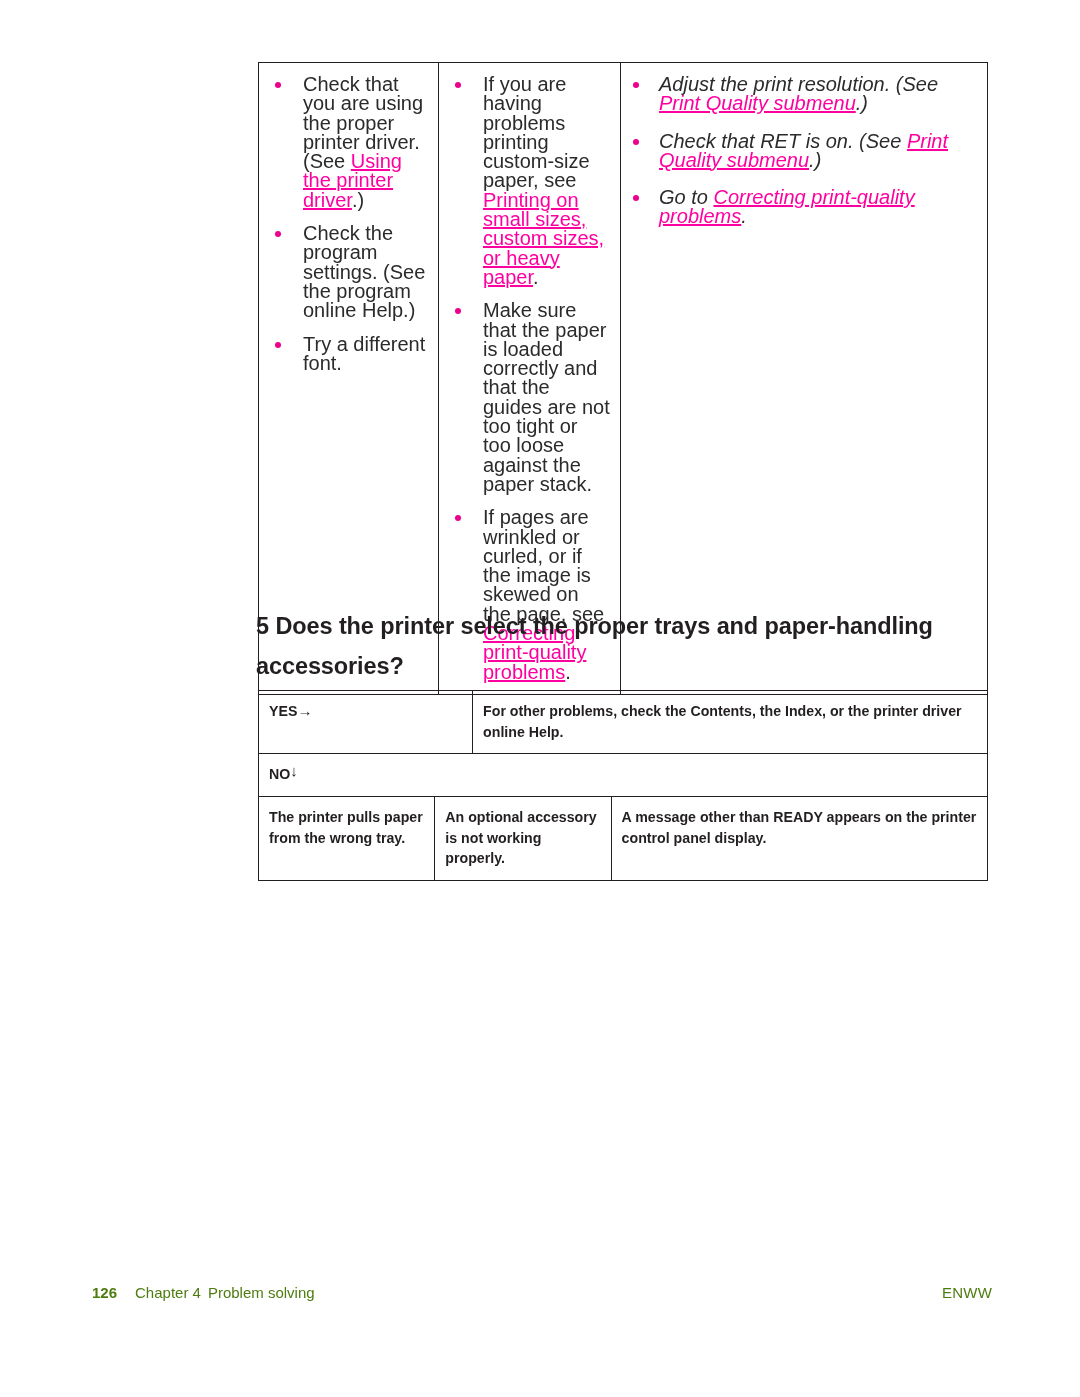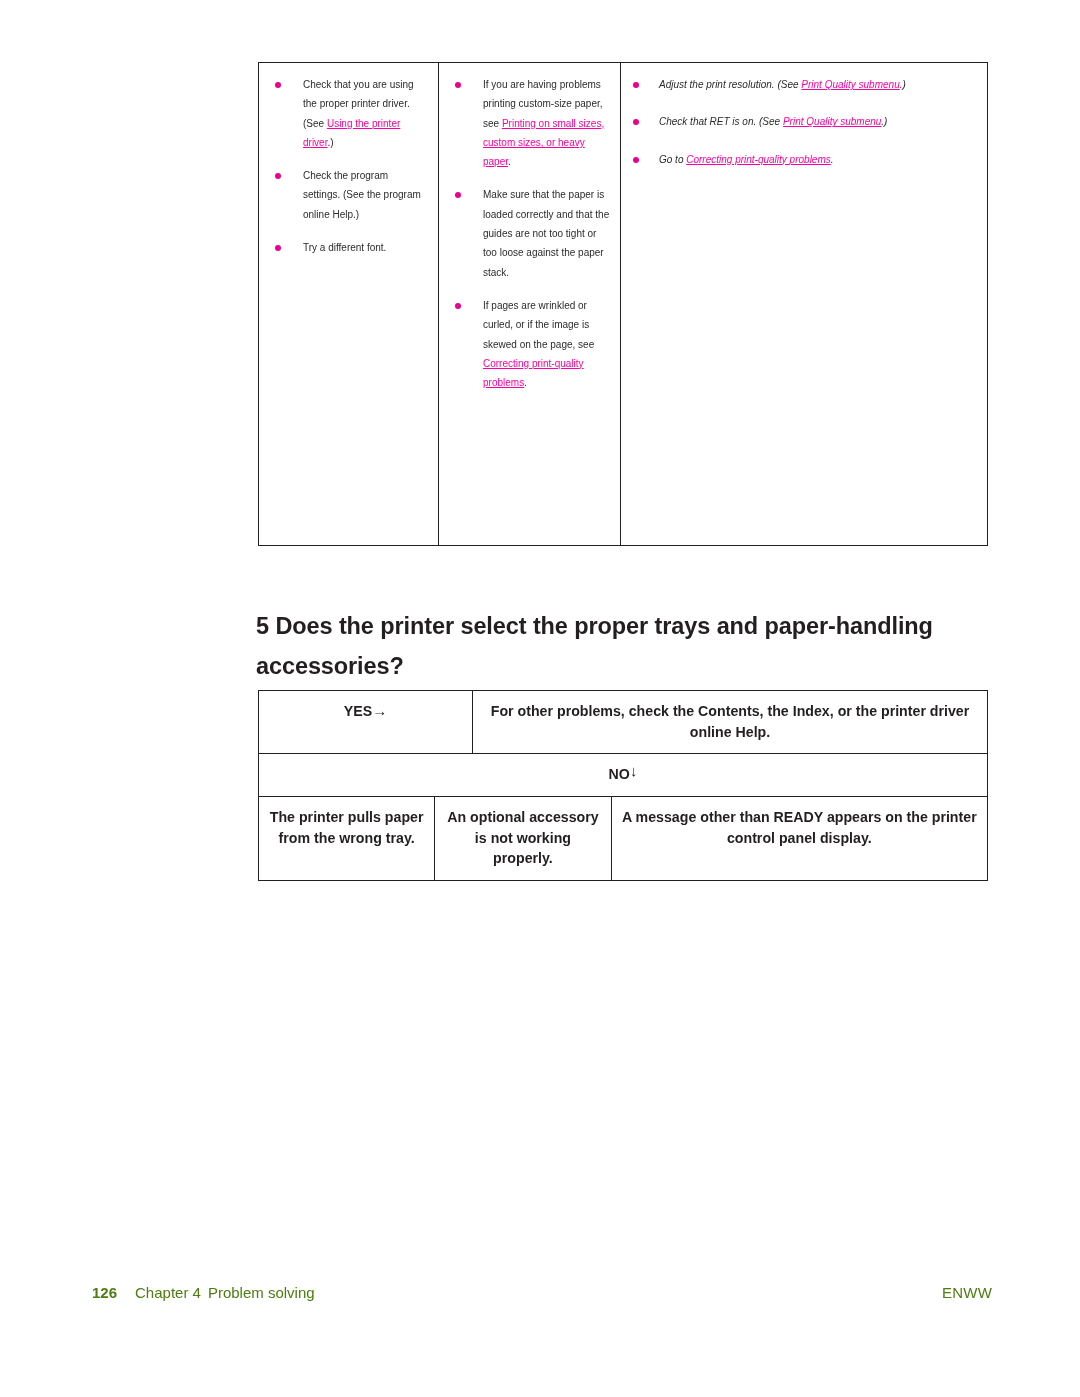--- a/index.html
+++ b/index.html
@@ -43,21 +43,21 @@
 
   ul.blist {
     list-style: none;
     margin: 0;
     padding: 0;
   }
   ul.blist > li {
     position: relative;
     padding-left: 36px;
     margin: 0 0 14px 0;
-    font-size: 10px;
+    font-size: 20px;
     line-height: 19.3px;
     color: #2b2b2b;
   }
   ul.blist > li:last-child { margin-bottom: 0; }
   ul.blist > li::before {
     content: "";
     position: absolute;
     left: 8px;
     top: 7px;
     width: 6px;
@@ -102,21 +102,20 @@
   }
   .yn-row {
     display: flex;
     align-items: stretch;
     border-bottom: 1.5px solid #231f20;
   }
   .yn-row.last { border-bottom: none; }
   .yn-cell {
     box-sizing: border-box;
     padding: 10px 10px 11px 10px;
-    text-align: center;
   }
   .yn-cell.bdr { border-right: 1.5px solid #231f20; }
 
   .c-yes   { width: 241px; }
   .c-ans   { flex: 1 1 auto; }
   .c-full  { width: 100%; }
   .c-b1    { width: 241px; }
   .c-b2    { width: 241px; }
   .c-b3    { flex: 1 1 auto; }
 

